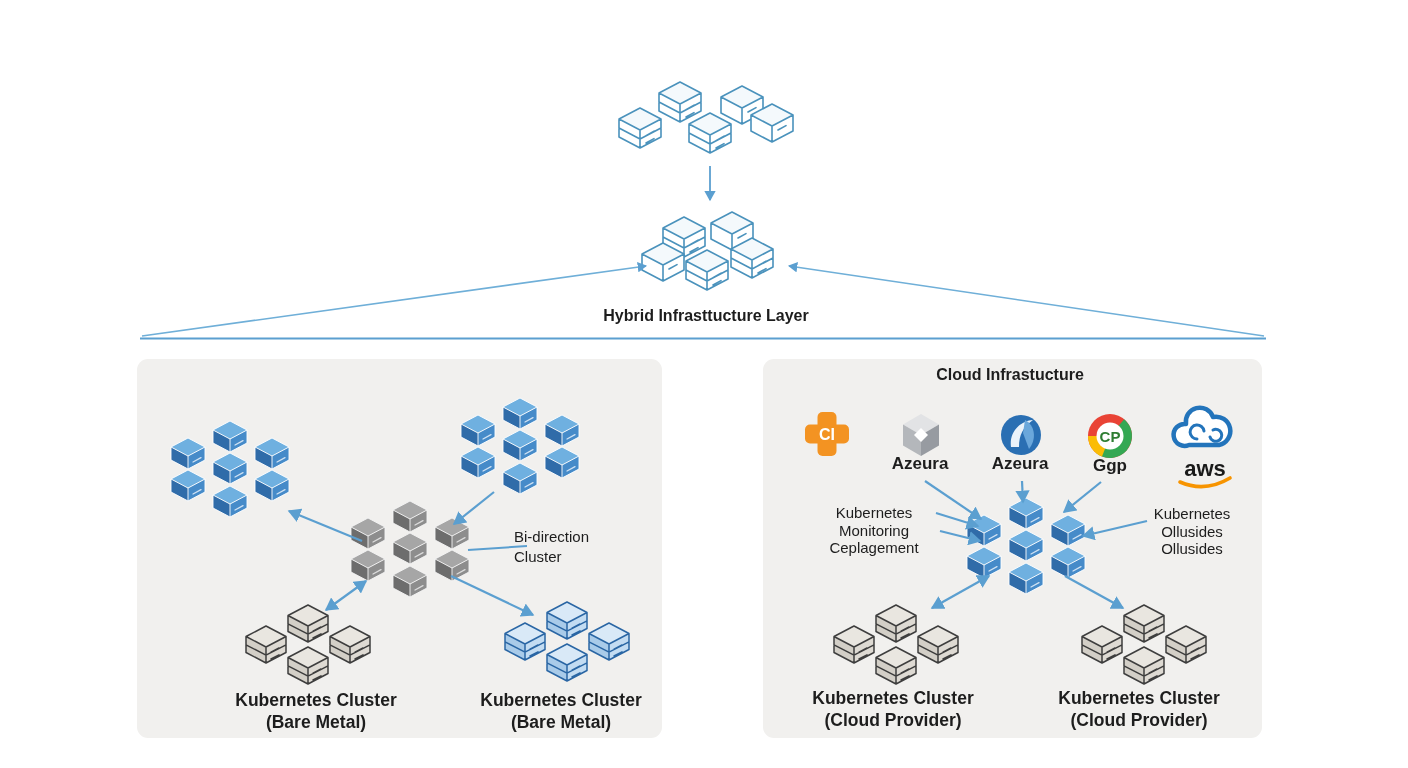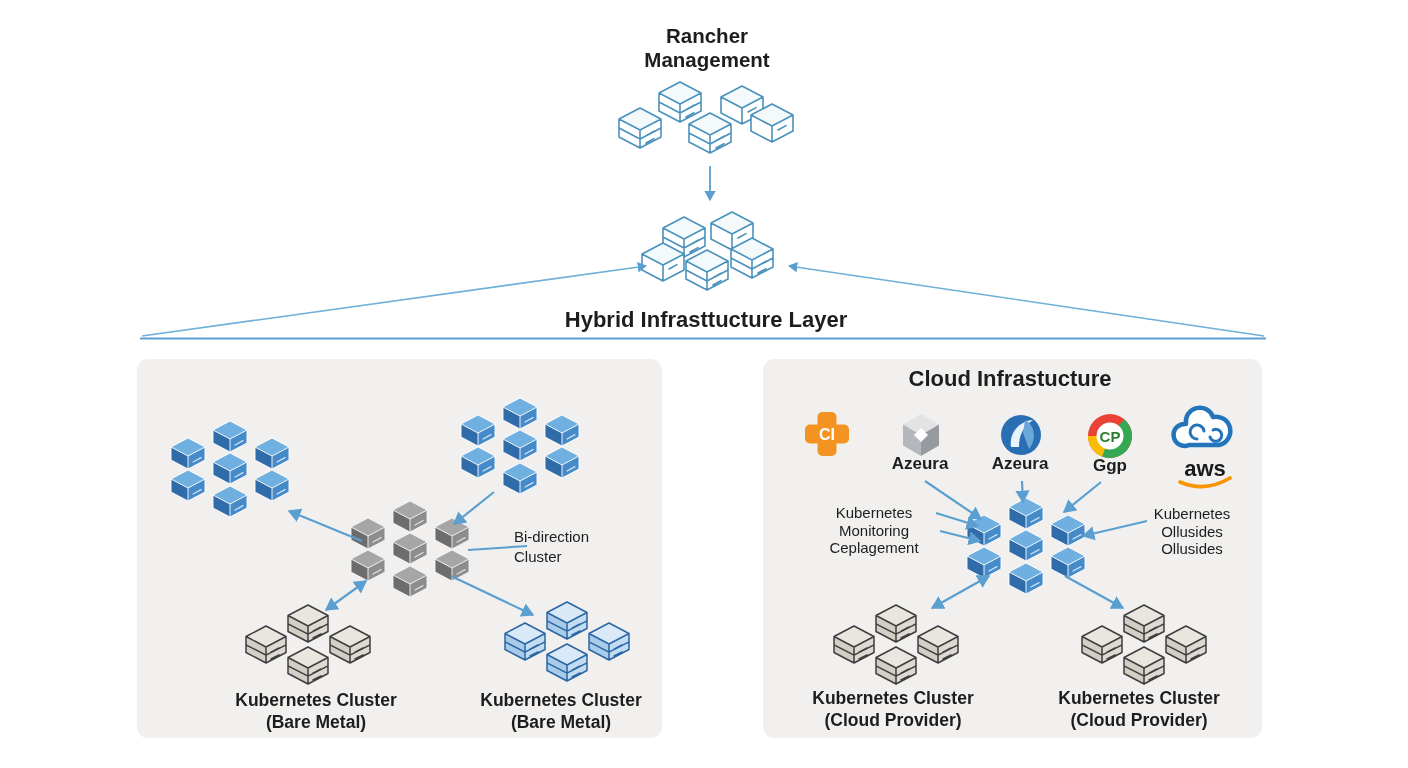--- a/index.html
+++ b/index.html
@@ -5,21 +5,21 @@
   html,body{margin:0;padding:0;background:#fff;}
   #stage{position:relative;width:1408px;height:768px;background:#ffffff;overflow:hidden;
          font-family:"Liberation Sans",sans-serif;color:#1d1d1d;}
   .panel{position:absolute;top:359px;height:379px;background:#f1f0ee;border-radius:11px;}
   #panel-onprem{left:137px;width:525px;}
   #panel-cloud{left:763px;width:499px;}
   #gfx{position:absolute;left:0;top:0;z-index:2;}
   .t{position:absolute;z-index:3;white-space:nowrap;}
   .ctr{transform:translateX(-50%);text-align:center;}
   .title{font-size:20.5px;font-weight:700;line-height:23.5px;}
-  .h2{font-size:22px;font-weight:700;}
+  .h2{font-size:16px;font-weight:700;}
   .clabel{font-size:17.5px;font-weight:700;line-height:22px;}
   .note{font-size:15px;font-weight:400;line-height:17.5px;}
   .plabel{font-size:17px;font-weight:700;}
 </style>
 </head>
 <body>
 
 <div id="stage">
 
   <div id="panel-onprem" class="panel"></div>
@@ -200,24 +200,20 @@
       <path d="M1022 481 L1023 502" marker-end="url(#ah)"></path>
       <path d="M1101 482 L1064 512" marker-end="url(#ah)"></path>
       <path d="M1147 521 L1083 536" marker-end="url(#ah)"></path>
       <path d="M936 513 L978 526" marker-end="url(#ah)"></path>
       <path d="M940 531 L980 541" marker-end="url(#ah)"></path>
       <path d="M989 576 L932 608" marker-start="url(#ah)" marker-end="url(#ah)"></path>
       <path d="M1065 576 L1123 608" marker-end="url(#ah)"></path>
     </g>
   </svg>
 
-  <div class="t ctr title" style="left:707px;top:24px;">
-    <div>Rancher</div>
-    <div>Management</div>
-  </div>
 
   <div class="t ctr h2" style="left:706px;top:307px;">Hybrid Infrasttucture Layer</div>
 
   <div class="t ctr h2" style="left:1010px;top:366px;">Cloud Infrastucture</div>
 
   <div class="t ctr plabel" style="left:920px;top:454px;">Azeura</div>
   <div class="t ctr plabel" style="left:1020px;top:454px;">Azeura</div>
   <div class="t ctr plabel" style="left:1110px;top:456px;">Ggp</div>
 
   <div class="t note" style="left:514px;top:527px;line-height:20px;">

